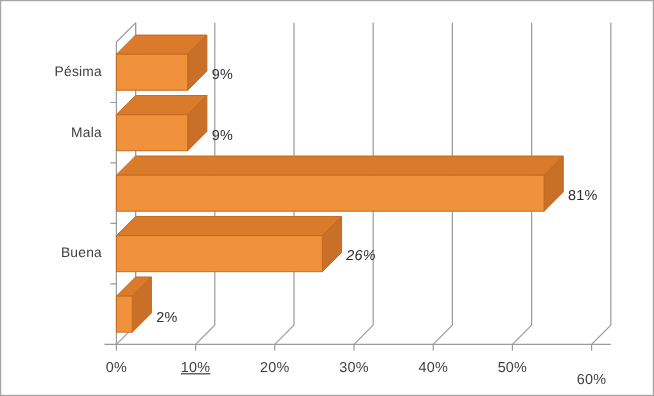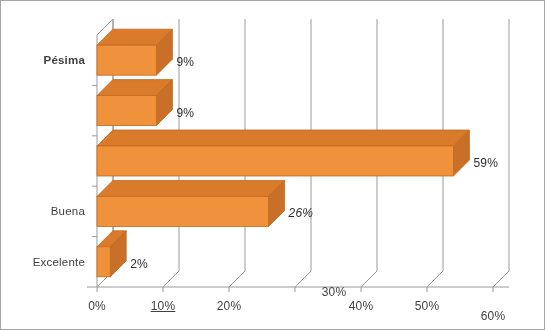--- a/index.html
+++ b/index.html
@@ -145,44 +145,44 @@
         <polygon points="96,195.4 267.6,195.4 283.6,179.4 112,179.4" fill="#D97B2B" stroke="#C2691F" stroke-width="0.8"></polygon>
         <polygon points="267.6,195.4 283.6,179.4 283.6,209.4 267.6,225.4" fill="#C96F27" stroke="#C2691F" stroke-width="0.8"></polygon>
         <rect x="96" y="195.4" width="171.60000000000002" height="30" fill="#F0913C" stroke="#C2691F" stroke-width="0.8"></rect>
       </svg>
       <div class="bar-value" style="left: 287.6px; top: 212.4px; font-style: italic;">26%</div>
       <svg width="545" height="330" style="position:absolute;left:0;top:0;overflow:visible;">
         <polygon points="96,145 452.40000000000003,145 468.40000000000003,129 112,129" fill="#D97B2B" stroke="#C2691F" stroke-width="0.8"></polygon>
         <polygon points="452.40000000000003,145 468.40000000000003,129 468.40000000000003,159 452.40000000000003,175" fill="#C96F27" stroke="#C2691F" stroke-width="0.8"></polygon>
         <rect x="96" y="145" width="356.40000000000003" height="30" fill="#F0913C" stroke="#C2691F" stroke-width="0.8"></rect>
       </svg>
-      <div class="bar-value" style="left: 472.4px; top: 162px;">59%</div>
+      <div class="bar-value" style="left: 472.4px; top: 162px;">81%</div>
       <svg width="545" height="330" style="position:absolute;left:0;top:0;overflow:visible;">
         <polygon points="96,94.6 155.4,94.6 171.4,78.6 112,78.6" fill="#D97B2B" stroke="#C2691F" stroke-width="0.8"></polygon>
         <polygon points="155.4,94.6 171.4,78.6 171.4,108.6 155.4,124.6" fill="#C96F27" stroke="#C2691F" stroke-width="0.8"></polygon>
         <rect x="96" y="94.6" width="59.400000000000006" height="30" fill="#F0913C" stroke="#C2691F" stroke-width="0.8"></rect>
       </svg>
       <div class="bar-value" style="left: 175.4px; top: 111.6px;">9%</div>
       <svg width="545" height="330" style="position:absolute;left:0;top:0;overflow:visible;">
         <polygon points="96,44.20000000000002 155.4,44.20000000000002 171.4,28.200000000000017 112,28.200000000000017" fill="#D97B2B" stroke="#C2691F" stroke-width="0.8"></polygon>
         <polygon points="155.4,44.20000000000002 171.4,28.200000000000017 171.4,58.20000000000002 155.4,74.20000000000002" fill="#C96F27" stroke="#C2691F" stroke-width="0.8"></polygon>
         <rect x="96" y="44.20000000000002" width="59.400000000000006" height="30" fill="#F0913C" stroke="#C2691F" stroke-width="0.8"></rect>
       </svg>
       <div class="bar-value" style="left: 175.4px; top: 61.2px;">9%</div>
     </div>
 
   <div id="y-labels">
-      <div class="cat-label" style="top: 260.8px;">Excelente</div>
       <div class="cat-label" style="top: 210.4px;">Buena</div>
-      <div class="cat-label" style="top: 59.2px; font-weight: bold;">Pésima</div>
+      <div class="cat-label" style="top: 109.6px;">Mala</div>
+      <div class="cat-label" style="top: 59.2px;">Pésima</div>
     </div>
 
   <div id="x-labels">
       <div class="tick-label" style="left: 96px; top: 298px;">0%</div>
       <div class="tick-label" style="left: 162px; top: 298px; text-decoration: underline;">10%</div>
       <div class="tick-label" style="left: 228px; top: 298px;">20%</div>
-      <div class="tick-label" style="left: 294px; top: 284px; margin-left: 39px;">30%</div>
+      <div class="tick-label" style="left: 294px; top: 298px;">30%</div>
       <div class="tick-label" style="left: 360px; top: 298px;">40%</div>
       <div class="tick-label" style="left: 426px; top: 298px;">50%</div>
       <div class="tick-label" style="left: 492px; top: 308px;">60%</div>
     </div>
 
 </div>
 
 </body></html>

